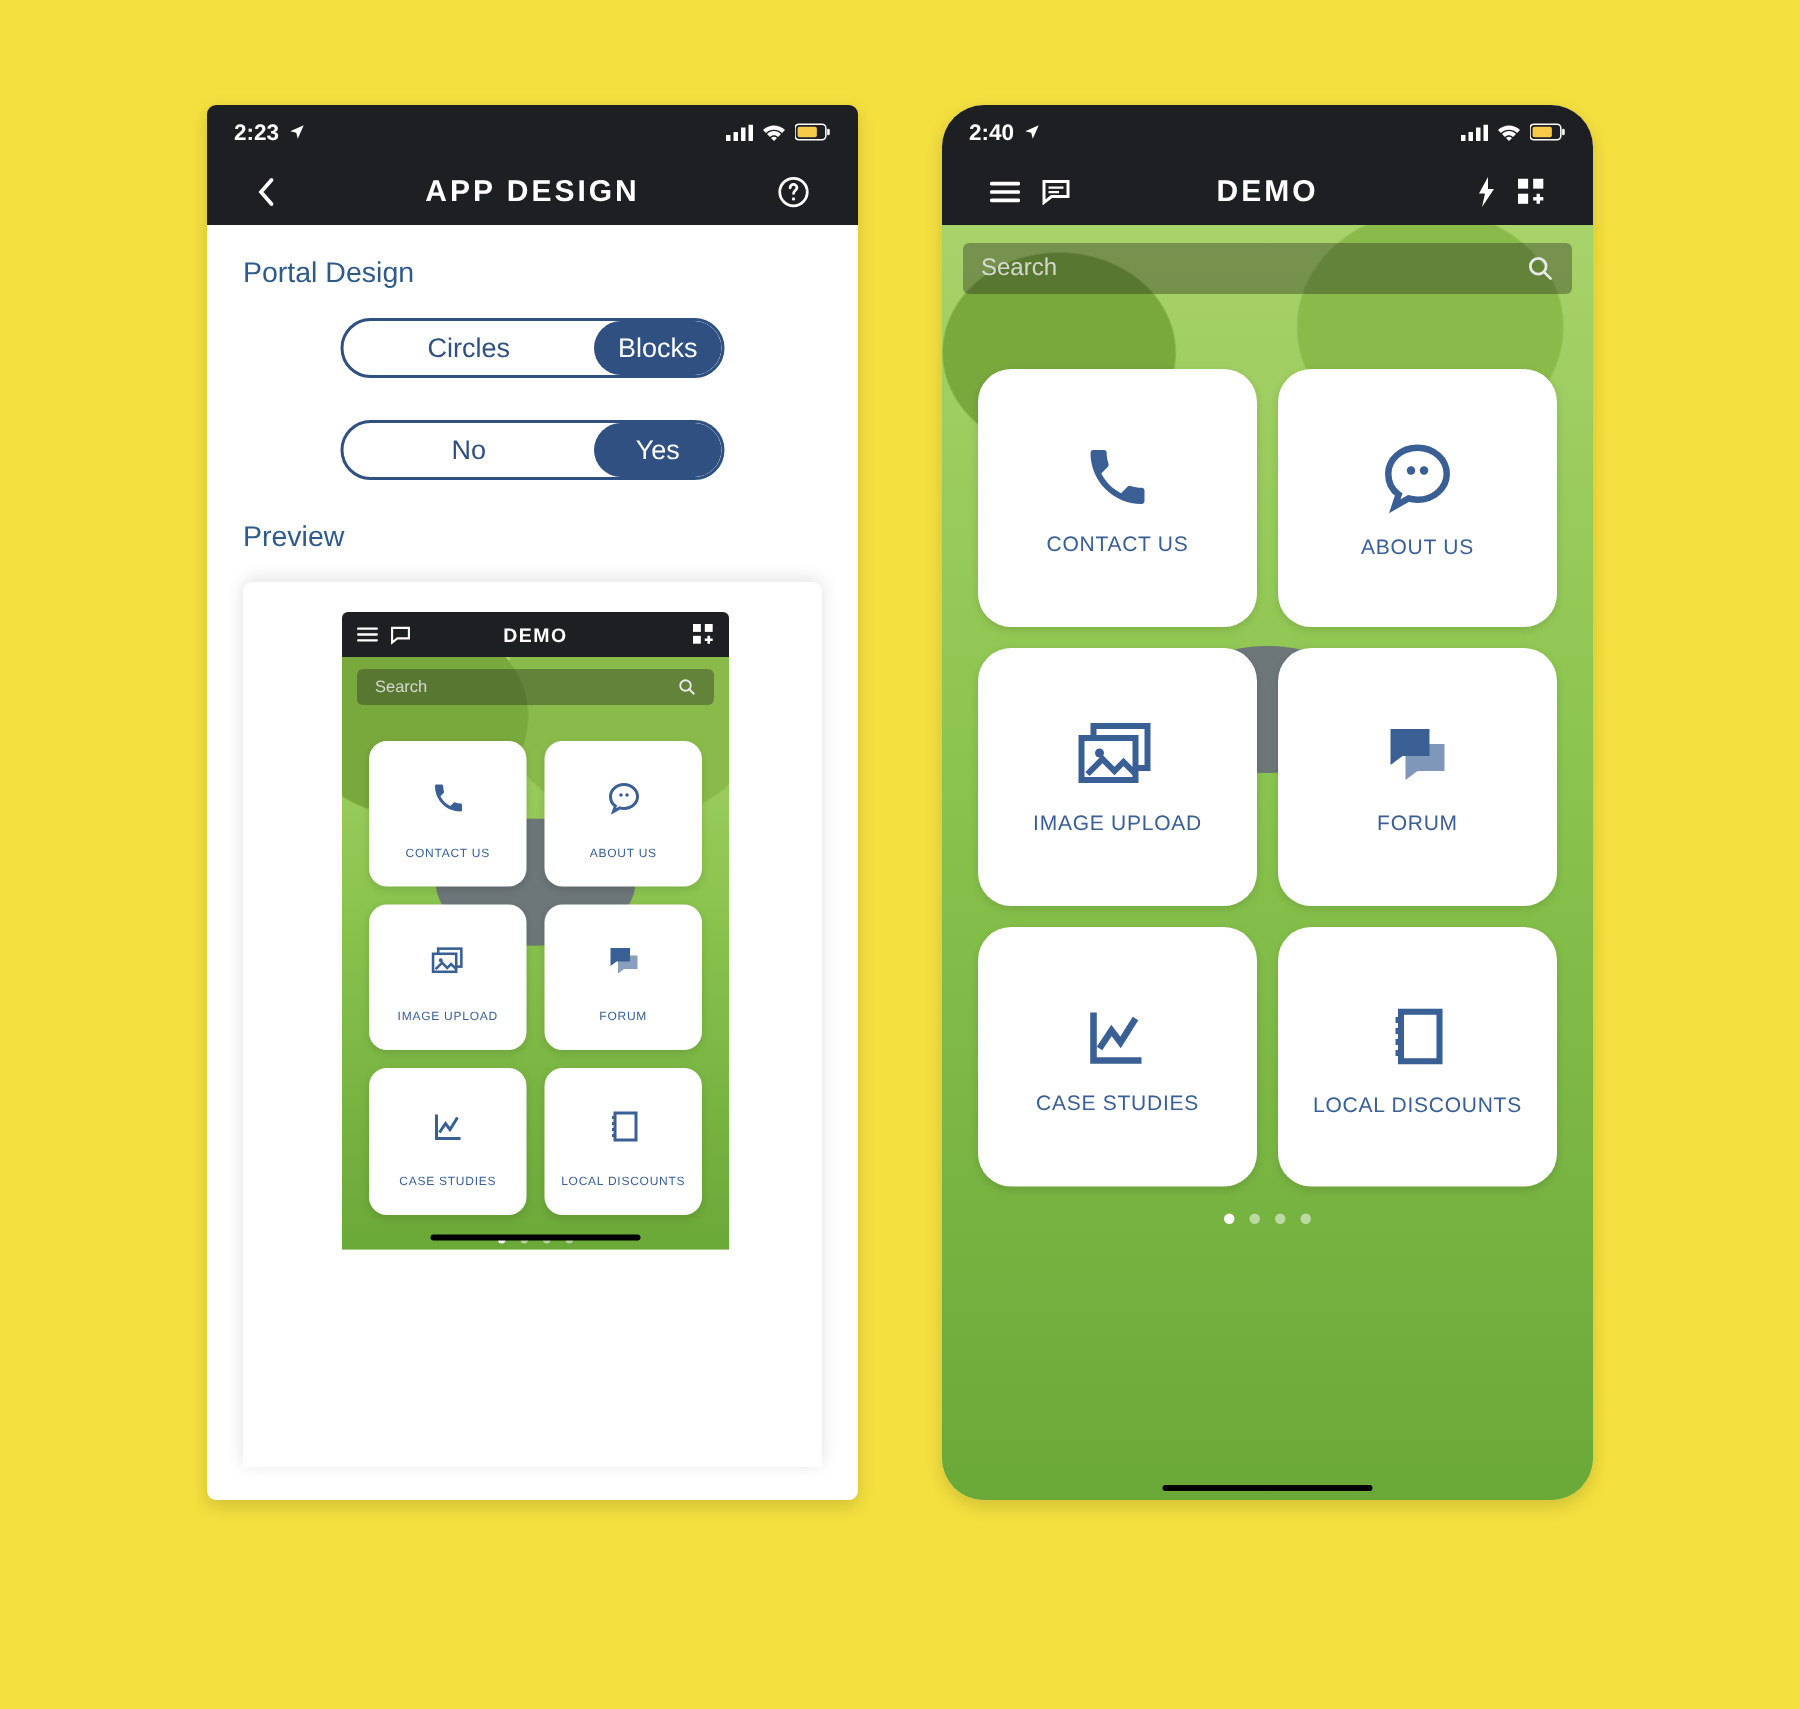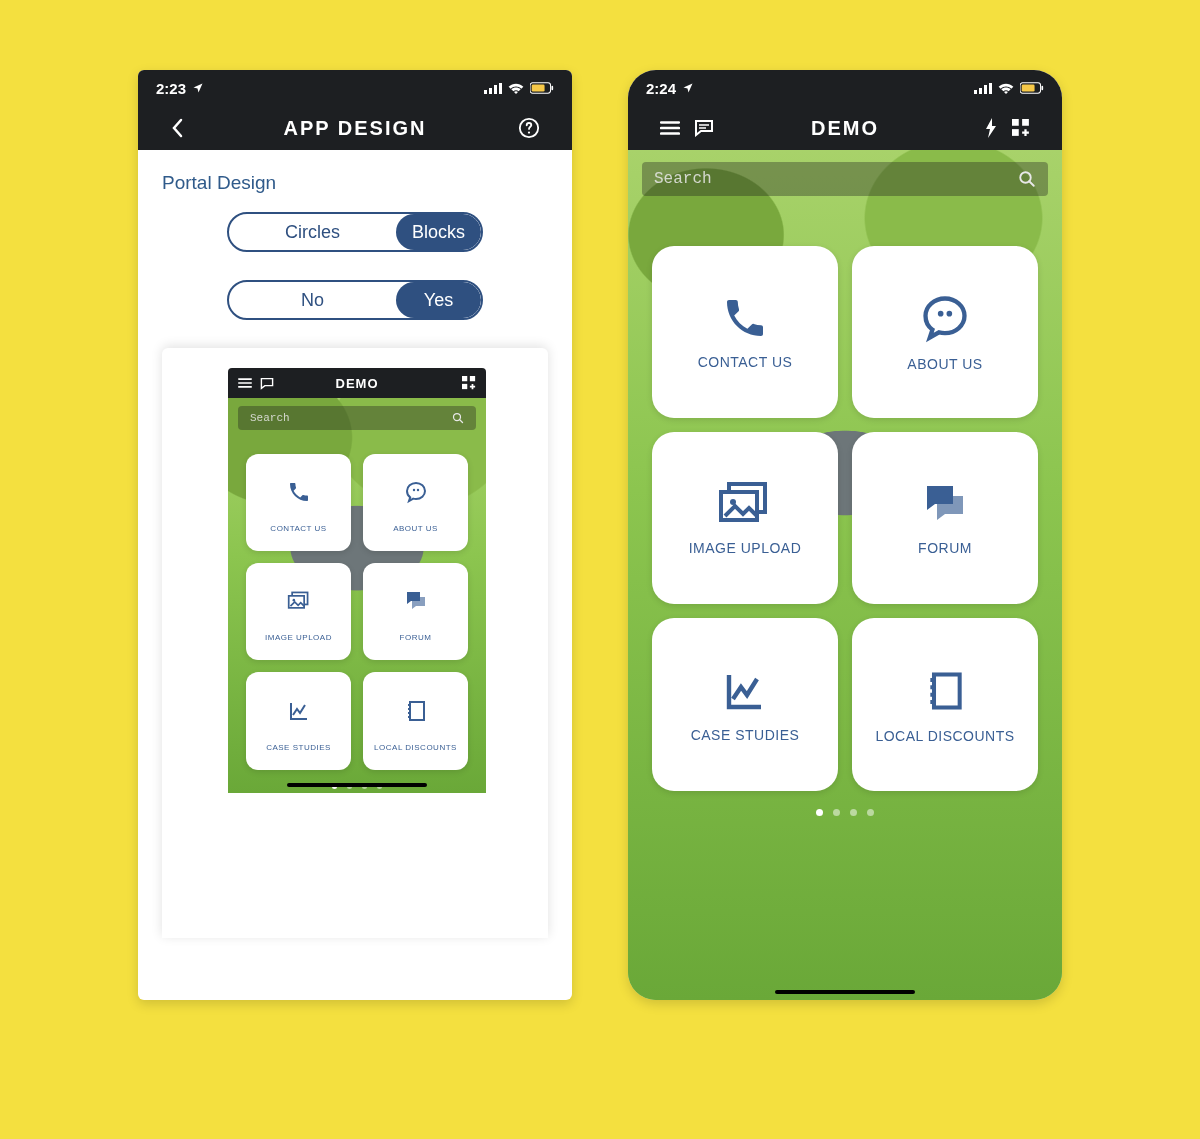--- a/index.html
+++ b/index.html
@@ -136,21 +136,21 @@
   margin: 12px 14px 0;
   height: 34px;
   background: rgba(30,30,30,.35);
   border-radius:4px;
   display:flex;
   align-items:center;
   padding:0 12px;
   color:#e8e8e8;
   font-size:16px;
 }
-.searchbar .ph { flex:1; opacity:.85;font-family:Liberation Mono, monospace; }
+.searchbar .ph { flex:1; opacity:.85; }
 .searchbar.mini { height:24px; font-size:11px; margin:8px 10px 0; }
 
 .tiles {
   display:grid;
   grid-template-columns: 1fr 1fr;
   gap: 18px;
   padding: 36px 26px 10px;
 }
 .tiles.mini { gap:12px; padding: 24px 18px 6px; }
 .tile {
@@ -236,20 +236,21 @@
     <div class="toggle">
       <div class="half">Circles</div>
       <div class="half active">Blocks</div>
     </div>
 
     <div class="toggle">
       <div class="half">No</div>
       <div class="half active">Yes</div>
     </div>
 
+    <div class="section-label">Preview</div>
 
     <div class="preview-box">
       <div class="mini-phone">
         <div class="mini-nav">
           <div class="side">
             <svg width="14" height="12" viewBox="0 0 18 14">
                   <path d="M1 2h16M1 7h16M1 12h16" stroke="#fff" stroke-width="2" stroke-linecap="round"></path>
                 </svg>
             <svg width="14" height="13" viewBox="0 0 20 18">
                   <path d="M2 2h16v10H7l-5 4z" fill="none" stroke="#fff" stroke-width="2"></path>
@@ -328,21 +329,21 @@
           <div class="home-ind"></div>
         </div>
       </div>
     </div>
   </div>
 </div>
 
 <div class="phone phone-right">
   <div class="status">
     <div class="time">
-      <span>2:24</span>
+      <span>2:40</span>
       <svg width="12" height="12" viewBox="0 0 24 24">
             <path class="ic" d="M3 11l18-8-8 18-2-8z"></path>
           </svg>
     </div>
     <div class="sysicons">
       <svg width="18" height="11" viewBox="0 0 18 11">
             <rect class="ic" x="0" y="7" width="3" height="4"></rect>
             <rect class="ic" x="5" y="5" width="3" height="6"></rect>
             <rect class="ic" x="10" y="2" width="3" height="9"></rect>
             <rect class="ic" x="15" y="0" width="3" height="11"></rect>

